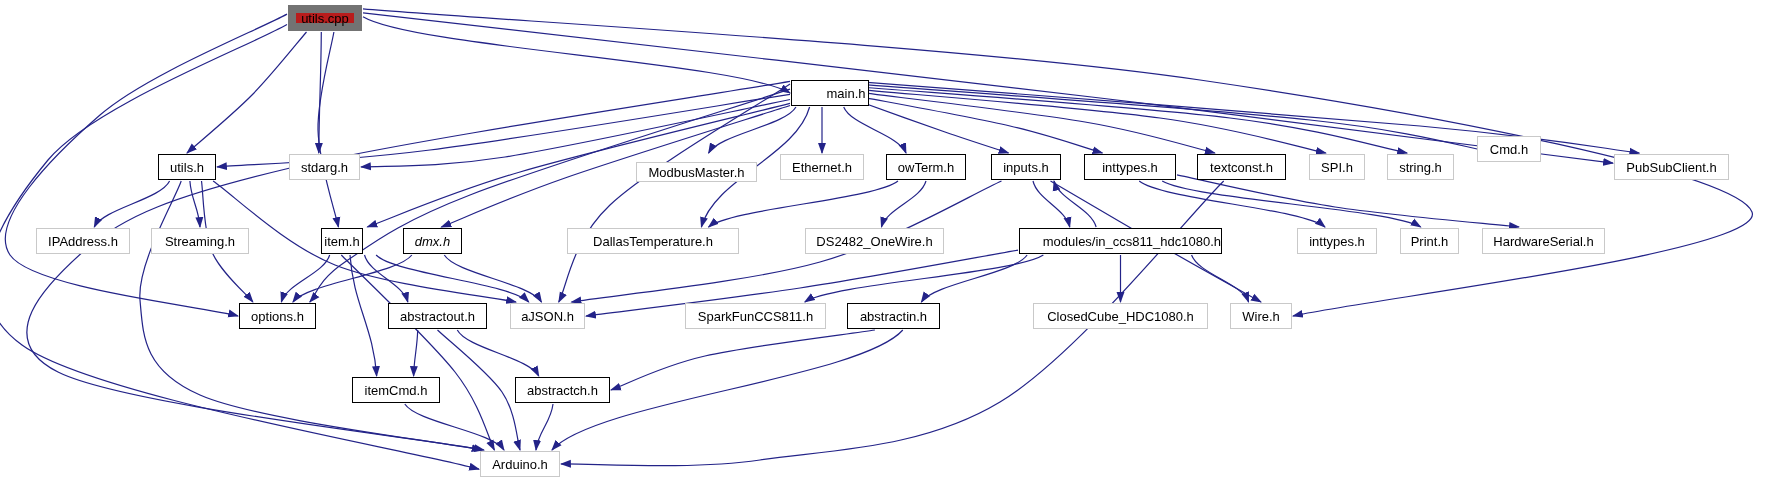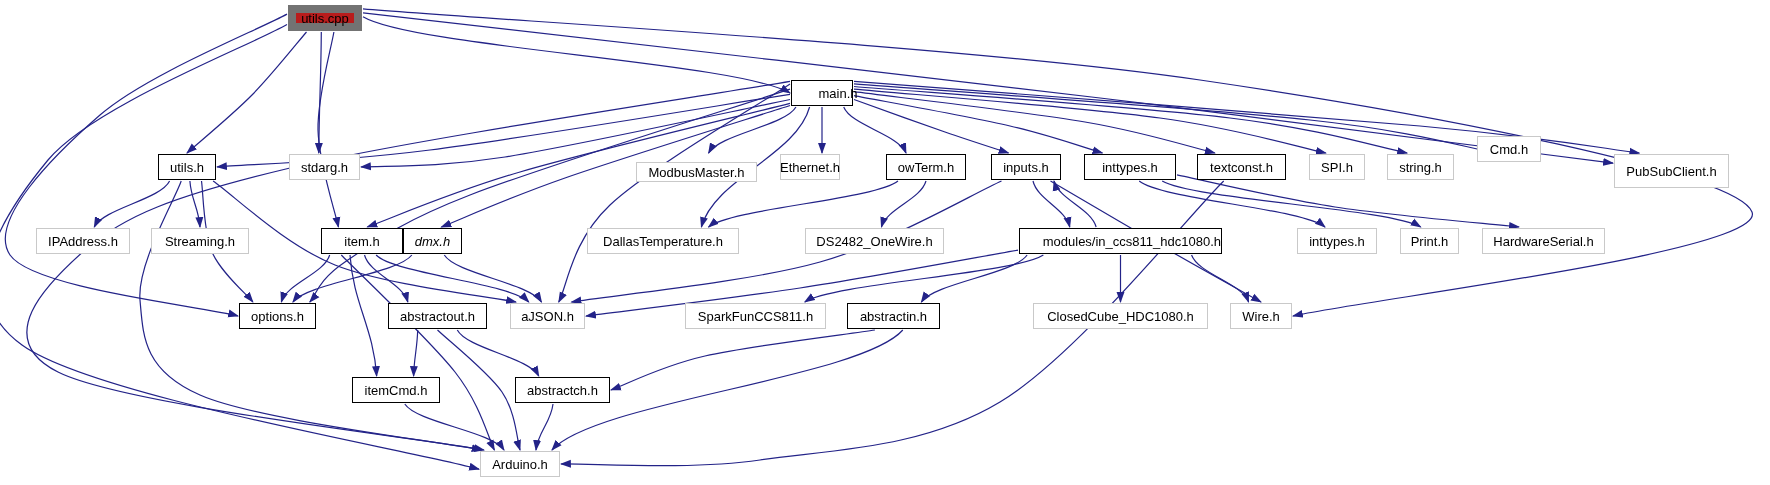--- a/index.html
+++ b/index.html
@@ -92,33 +92,33 @@
       <path d="M457.3,330 C467.074,348.4 528.976,357.6 538.75,376" fill="none" stroke="#232388" stroke-width="1.2" marker-end="url(#arrow)"></path>
       <path d="M437.5,330 C448.25,340.3333333333333 488.25,372 502,392 C515.75,412 517,440.3333333333333 520,450" fill="none" stroke="#232388" stroke-width="1.2" marker-end="url(#arrow)"></path>
       <path d="M874.9,330 C846.5833333333333,334.3333333333333 748.9833333333333,346 705,356 C661.0166666666667,366 626.6666666666666,384.3333333333333 611,390" fill="none" stroke="#232388" stroke-width="1.2" marker-end="url(#arrow)"></path>
       <path d="M902.8,330 C860.704,378 594.096,402 552,450" fill="none" stroke="#232388" stroke-width="1.2" marker-end="url(#arrow)"></path>
       <path d="M404.8,404 C416.704,422.4 492.096,431.6 504,450" fill="none" stroke="#232388" stroke-width="1.2" marker-end="url(#arrow)"></path>
       <path d="M553,404 C550.96,422.4 538.04,431.6 536,450" fill="none" stroke="#232388" stroke-width="1.2" marker-end="url(#arrow)"></path>
     </svg>
 <div class="node current" style="left: 288px; top: 5px; width: 74px; height: 26px;">
       <span>utils.cpp</span>
     </div>
-    <div class="node internal" style="left: 791px; top: 80px; width: 62px; height: 26px; padding-left: 32px;">
+    <div class="node internal" style="left: 791px; top: 80px; width: 78px; height: 26px; padding-left: 32px;">
       <span>main.h</span>
     </div>
     <div class="node internal" style="left: 158px; top: 154px; width: 58px; height: 26px;">
       <span>utils.h</span>
     </div>
     <div class="node external" style="left: 289px; top: 154px; width: 71px; height: 26px;">
       <span>stdarg.h</span>
     </div>
     <div class="node external" style="left: 636px; top: 162px; width: 121px; height: 20px;">
       <span>ModbusMaster.h</span>
     </div>
-    <div class="node external" style="left: 780px; top: 154px; width: 60px; height: 26px; text-align: right;">
+    <div class="node external" style="left: 780px; top: 154px; width: 84px; height: 26px; text-align: right;">
       <span>Ethernet.h</span>
     </div>
     <div class="node internal" style="left: 886px; top: 154px; width: 80px; height: 26px;">
       <span>owTerm.h</span>
     </div>
     <div class="node internal" style="left: 991px; top: 154px; width: 70px; height: 26px;">
       <span>inputs.h</span>
     </div>
     <div class="node internal" style="left: 1084px; top: 154px; width: 92px; height: 26px;">
       <span>inttypes.h</span>
@@ -128,36 +128,36 @@
     </div>
     <div class="node external" style="left: 1309px; top: 154px; width: 56px; height: 26px;">
       <span>SPI.h</span>
     </div>
     <div class="node external" style="left: 1387px; top: 154px; width: 67px; height: 26px;">
       <span>string.h</span>
     </div>
     <div class="node external" style="left: 1477px; top: 136px; width: 64px; height: 26px;">
       <span>Cmd.h</span>
     </div>
-    <div class="node external" style="left: 1614px; top: 154px; width: 115px; height: 34px;">
+    <div class="node external" style="left: 1614px; top: 154px; width: 115px; height: 26px;">
       <span>PubSubClient.h</span>
     </div>
     <div class="node external" style="left: 36px; top: 228px; width: 94px; height: 26px;">
       <span>IPAddress.h</span>
     </div>
     <div class="node external" style="left: 151px; top: 228px; width: 98px; height: 26px;">
       <span>Streaming.h</span>
     </div>
-    <div class="node internal" style="left: 321px; top: 228px; width: 82px; height: 26px;">
+    <div class="node internal" style="left: 321px; top: 228px; width: 42px; height: 26px;">
       <span>item.h</span>
     </div>
     <div class="node internal" style="left: 403px; top: 228px; width: 59px; height: 26px; font-style: italic;">
       <span>dmx.h</span>
     </div>
-    <div class="node external" style="left: 587px; top: 228px; width: 152px; height: 26px; justify-content: center;">
+    <div class="node external" style="left: 567px; top: 228px; width: 172px; height: 26px; justify-content: center;">
       <span>DallasTemperature.h</span>
     </div>
     <div class="node external" style="left: 805px; top: 228px; width: 139px; height: 26px;">
       <span>DS2482_OneWire.h</span>
     </div>
     <div class="node internal" style="left: 1019px; top: 228px; width: 203px; height: 26px; justify-content: flex-end;">
       <span>modules/in_ccs811_hdc1080.h</span>
     </div>
     <div class="node external" style="left: 1297px; top: 228px; width: 80px; height: 26px;">
       <span>inttypes.h</span>

